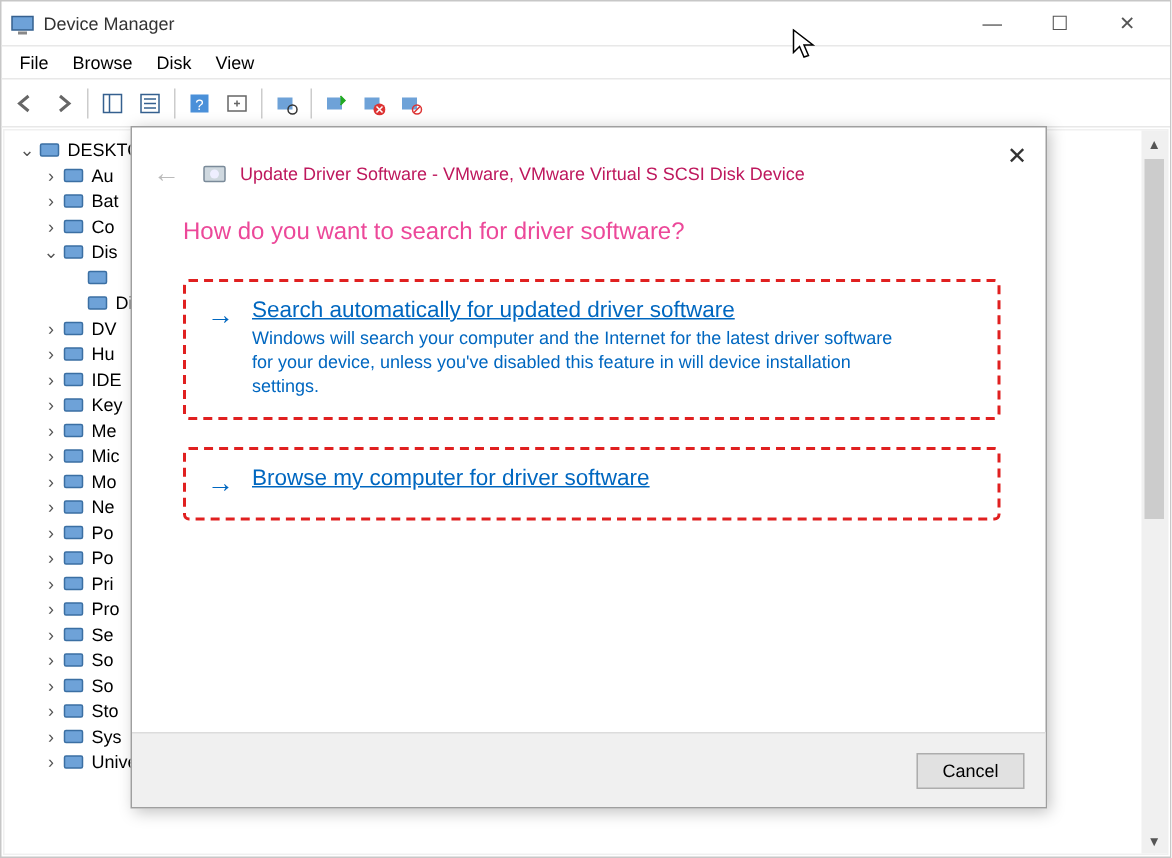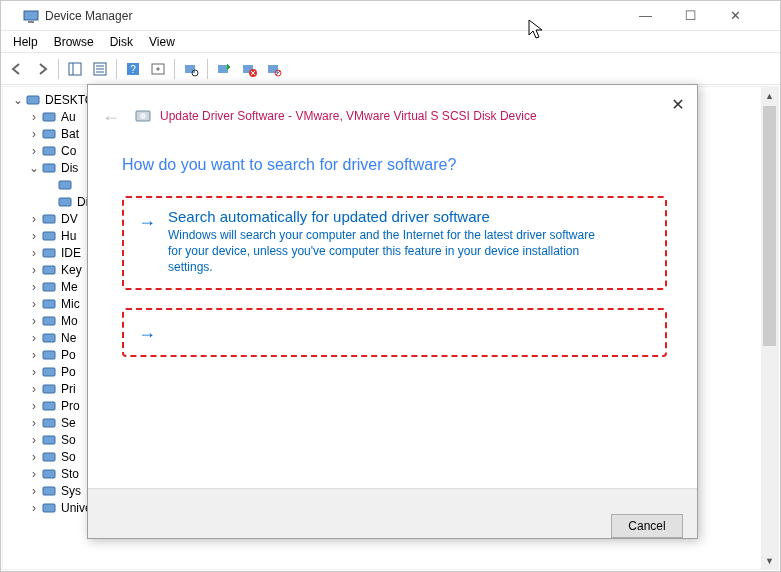--- a/index.html
+++ b/index.html
@@ -1,18 +1,18 @@
 <!DOCTYPE html>
 <html><head>
 <meta charset="utf-8">
 <style>
   * { box-sizing: border-box; }
   html, body { margin:0; padding:0; width:781px; height:572px; font-family:"Segoe UI",Arial,sans-serif; font-size:12px; color:#000; background:#fff; overflow:hidden; }
   .window { width:781px; height:572px; border:1px solid #c7c7c7; display:flex; flex-direction:column; position:relative; }
-  .titlebar { height:30px; display:flex; align-items:center; padding:0 22px; border-bottom:1px solid #e8e8e8; }
+  .titlebar { height:30px; display:flex; align-items:center; padding:0 6px; border-bottom:1px solid #e8e8e8; }
   .titlebar .app-icon { width:16px; height:16px; margin-right:6px; }
   .titlebar .title { flex:1; font-size:12px; color:#333; }
   .win-btn { width:45px; height:29px; display:flex; align-items:center; justify-content:center; color:#555; }
   .win-btn span { font-size:13px; line-height:1; }
   .menubar { height:22px; display:flex; align-items:center; padding:0 4px; border-bottom:1px solid #e8e8e8; }
   .menubar .menu-item { padding:2px 8px; font-size:12px; }
   .toolbar { height:32px; display:flex; align-items:center; padding:2px 4px; border-bottom:1px solid #e8e8e8; gap:1px; }
   .tool-btn { width:24px; height:24px; display:flex; align-items:center; justify-content:center; border:1px solid transparent; }
   .tool-sep { width:1px; height:20px; background:#ccc; margin:0 3px; }
   .content { flex:1; display:flex; position:relative; overflow:hidden; }
@@ -25,26 +25,26 @@
   .sb-arrow { width:13px; height:13px; color:#555; display:flex; align-items:center; justify-content:center; font-size:9px; }
   .sb-thumb { width:13px; height:240px; background:#ccc; margin-top:4px; }
   
   .dialog { position:absolute; left:86px; top:83px; width:611px; height:455px; background:#fff; border:1px solid #9f9f9f; box-shadow:2px 2px 10px rgba(0,0,0,0.25); }
   .dialog-close { position:absolute; right:6px; top:6px; width:26px; height:26px; display:flex; align-items:center; justify-content:center; font-size:16px; color:#333; }
   .dlg-head { display:flex; align-items:center; padding:16px 18px 8px 8px; gap:8px; }
   .back-arrow { color:#bbb; font-size:18px; padding:4px 6px; }
   .dlg-icon { width:18px; height:18px; }
   .dlg-title { font-size:12px; color:#be185d; }
   .dlg-body { padding:8px 30px 0 34px; }
-  .dlg-heading { color:#3b82f6; font-size:16px; margin:10px 0 22px; }
+  .dlg-heading { color:#ec4899; font-size:16px; margin:0 0 22px; }
   .option { border:2px dashed #e02020; border-radius:4px; padding:10px 14px 12px 14px; margin-bottom:18px; display:flex; align-items:flex-start; gap:12px; }
   .opt-arrow { color:#0067c0; font-size:18px; margin-top:2px; }
-  .opt-title { color:#0067c0; font-size:15px; margin-bottom:2px; }
+  .opt-title { color:#0067c0; font-size:15px; margin-bottom:2px;text-decoration:underline; }
   .opt-desc { color:#0067c0; font-size:12px; line-height:1.35; max-width:430px; }
-  .dlg-footer { position:absolute; bottom:0; left:0; right:0; height:50px; background:#f0f0f0; border-top:1px solid #dcdcdc; display:flex; align-items:flex-end; justify-content:flex-end; padding:0 14px; }
+  .dlg-footer { position:absolute; bottom:0; left:0; right:0; height:50px; background:#f0f0f0; border-top:1px solid #dcdcdc; display:flex; align-items:center; justify-content:flex-end; padding:0 14px; }
   .btn { min-width:72px; height:24px; border:1px solid #adadad; background:#e1e1e1; font-size:12px; display:flex; align-items:center; justify-content:center; }
   .cursor { position:absolute; left:527px; top:18px; pointer-events:none; }
 </style>
 </head>
 <body>
 <div class="window">
 
 <div class="titlebar">
   <span class="app-icon">
     <svg viewBox="0 0 16 16">
@@ -58,21 +58,21 @@
       </div>
   <div class="win-btn">
         <span>☐</span>
       </div>
   <div class="win-btn">
         <span>✕</span>
       </div>
 </div>
 
 <div class="menubar">
-  <div class="menu-item">Help</div>
+  <div class="menu-item">File</div>
   <div class="menu-item">Browse</div>
   <div class="menu-item">Disk</div>
   <div class="menu-item">View</div>
 </div>
 
 <div class="toolbar">
   <div class="tool-btn">
         <svg width="16" height="16">
           <path d="M10 3 L4 8 L10 13" fill="none" stroke="#666" stroke-width="2"></path>
         </svg>
@@ -338,27 +338,28 @@
     </span>
     <span class="dlg-title">Update Driver Software - VMware, VMware Virtual S SCSI Disk Device</span>
   </div>
   <div class="dlg-body">
     <div class="dlg-heading">How do you want to search for driver software?</div>
 
     <div class="option">
       <span class="opt-arrow">→</span>
       <div>
         <div class="opt-title">Search automatically for updated driver software</div>
-        <div class="opt-desc">Windows will search your computer and the Internet for the latest driver software for your device, unless you've computer this feature in your device installation settings.</div>
+        <div class="opt-desc">Windows will search your computer and the Internet for the latest driver software for your device, unless you've disabled this feature in will device installation settings.</div>
       </div>
     </div>
 
     <div class="option">
       <span class="opt-arrow">→</span>
       <div>
+        <div class="opt-title">Browse my computer for driver software</div>
       </div>
     </div>
   </div>
   <div class="dlg-footer">
     <div class="btn">Cancel</div>
   </div>
 </div>
 
 <svg class="cursor" width="18" height="22" viewBox="0 0 18 22">
   <path d="M1 1 L1 16 L5 12 L8 19 L11 18 L8 11 L14 11 Z" fill="#fff" stroke="#000" stroke-width="1"></path>

